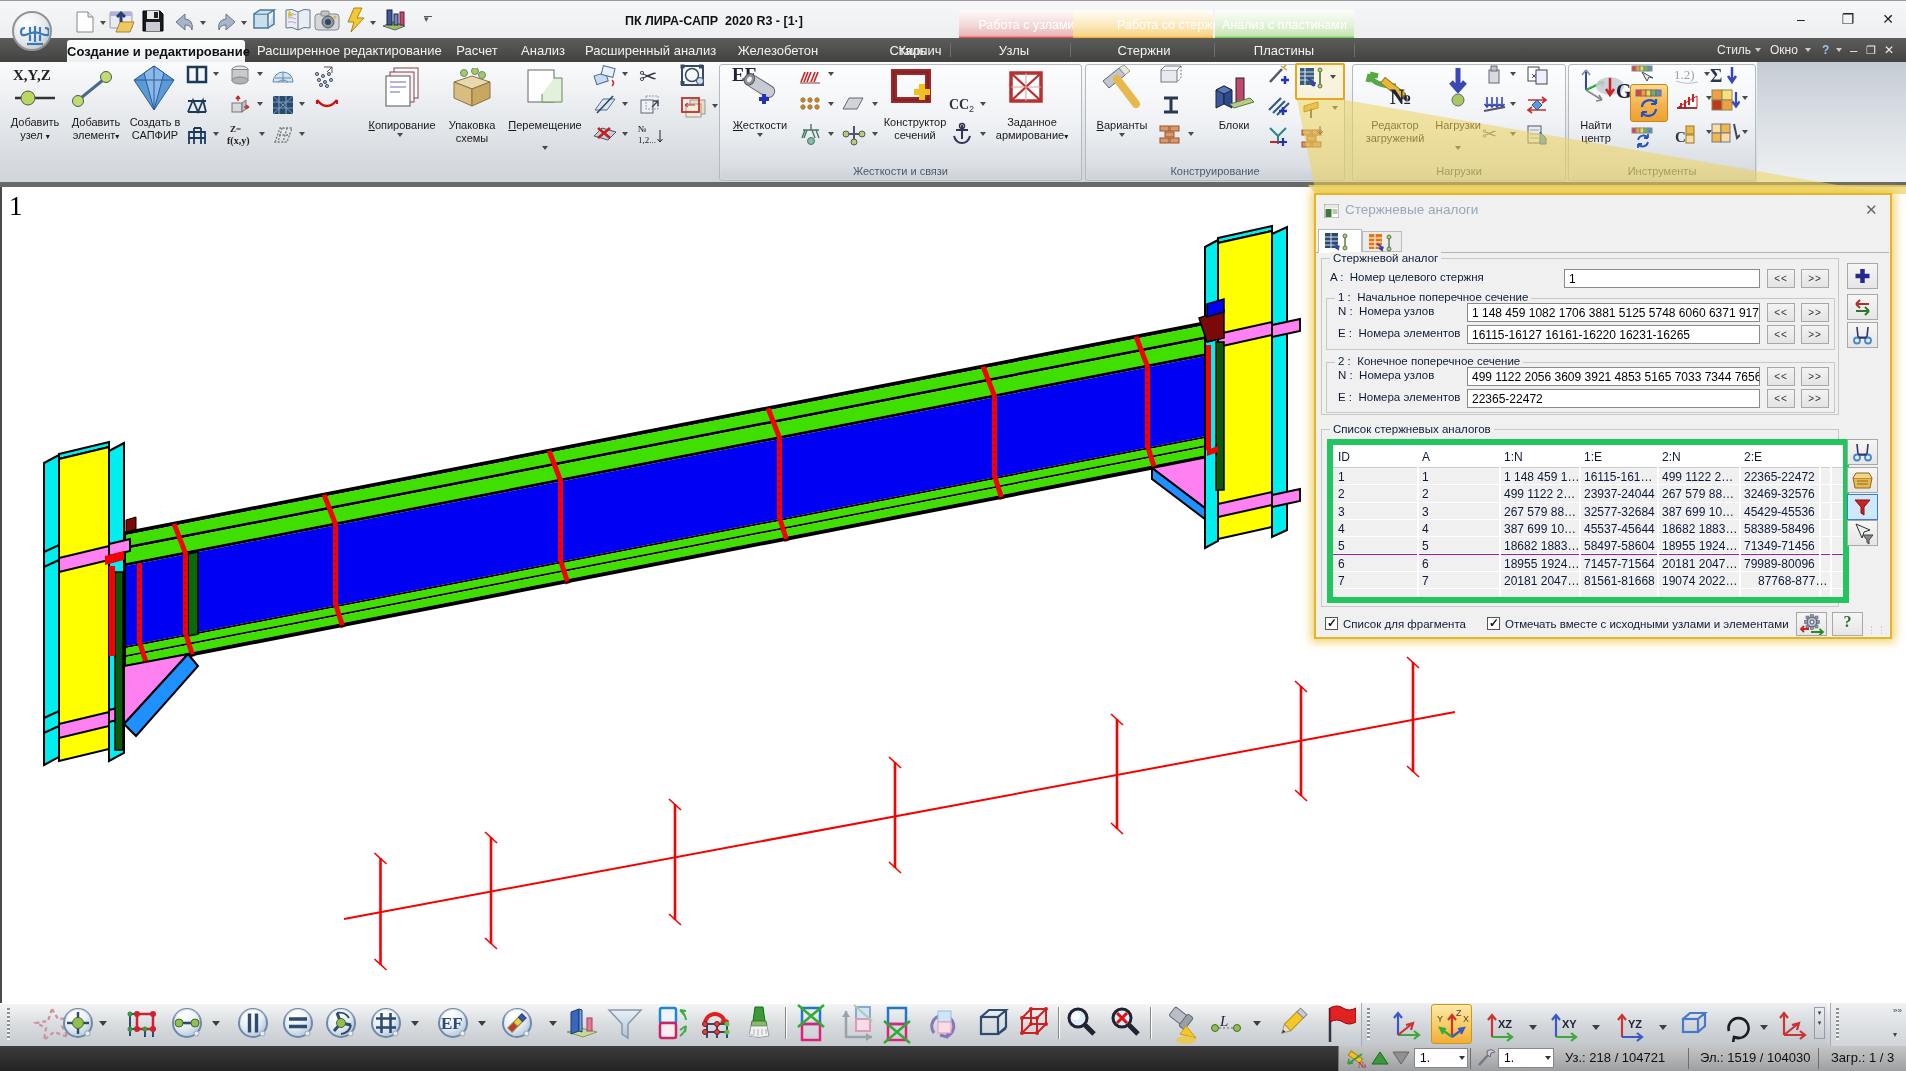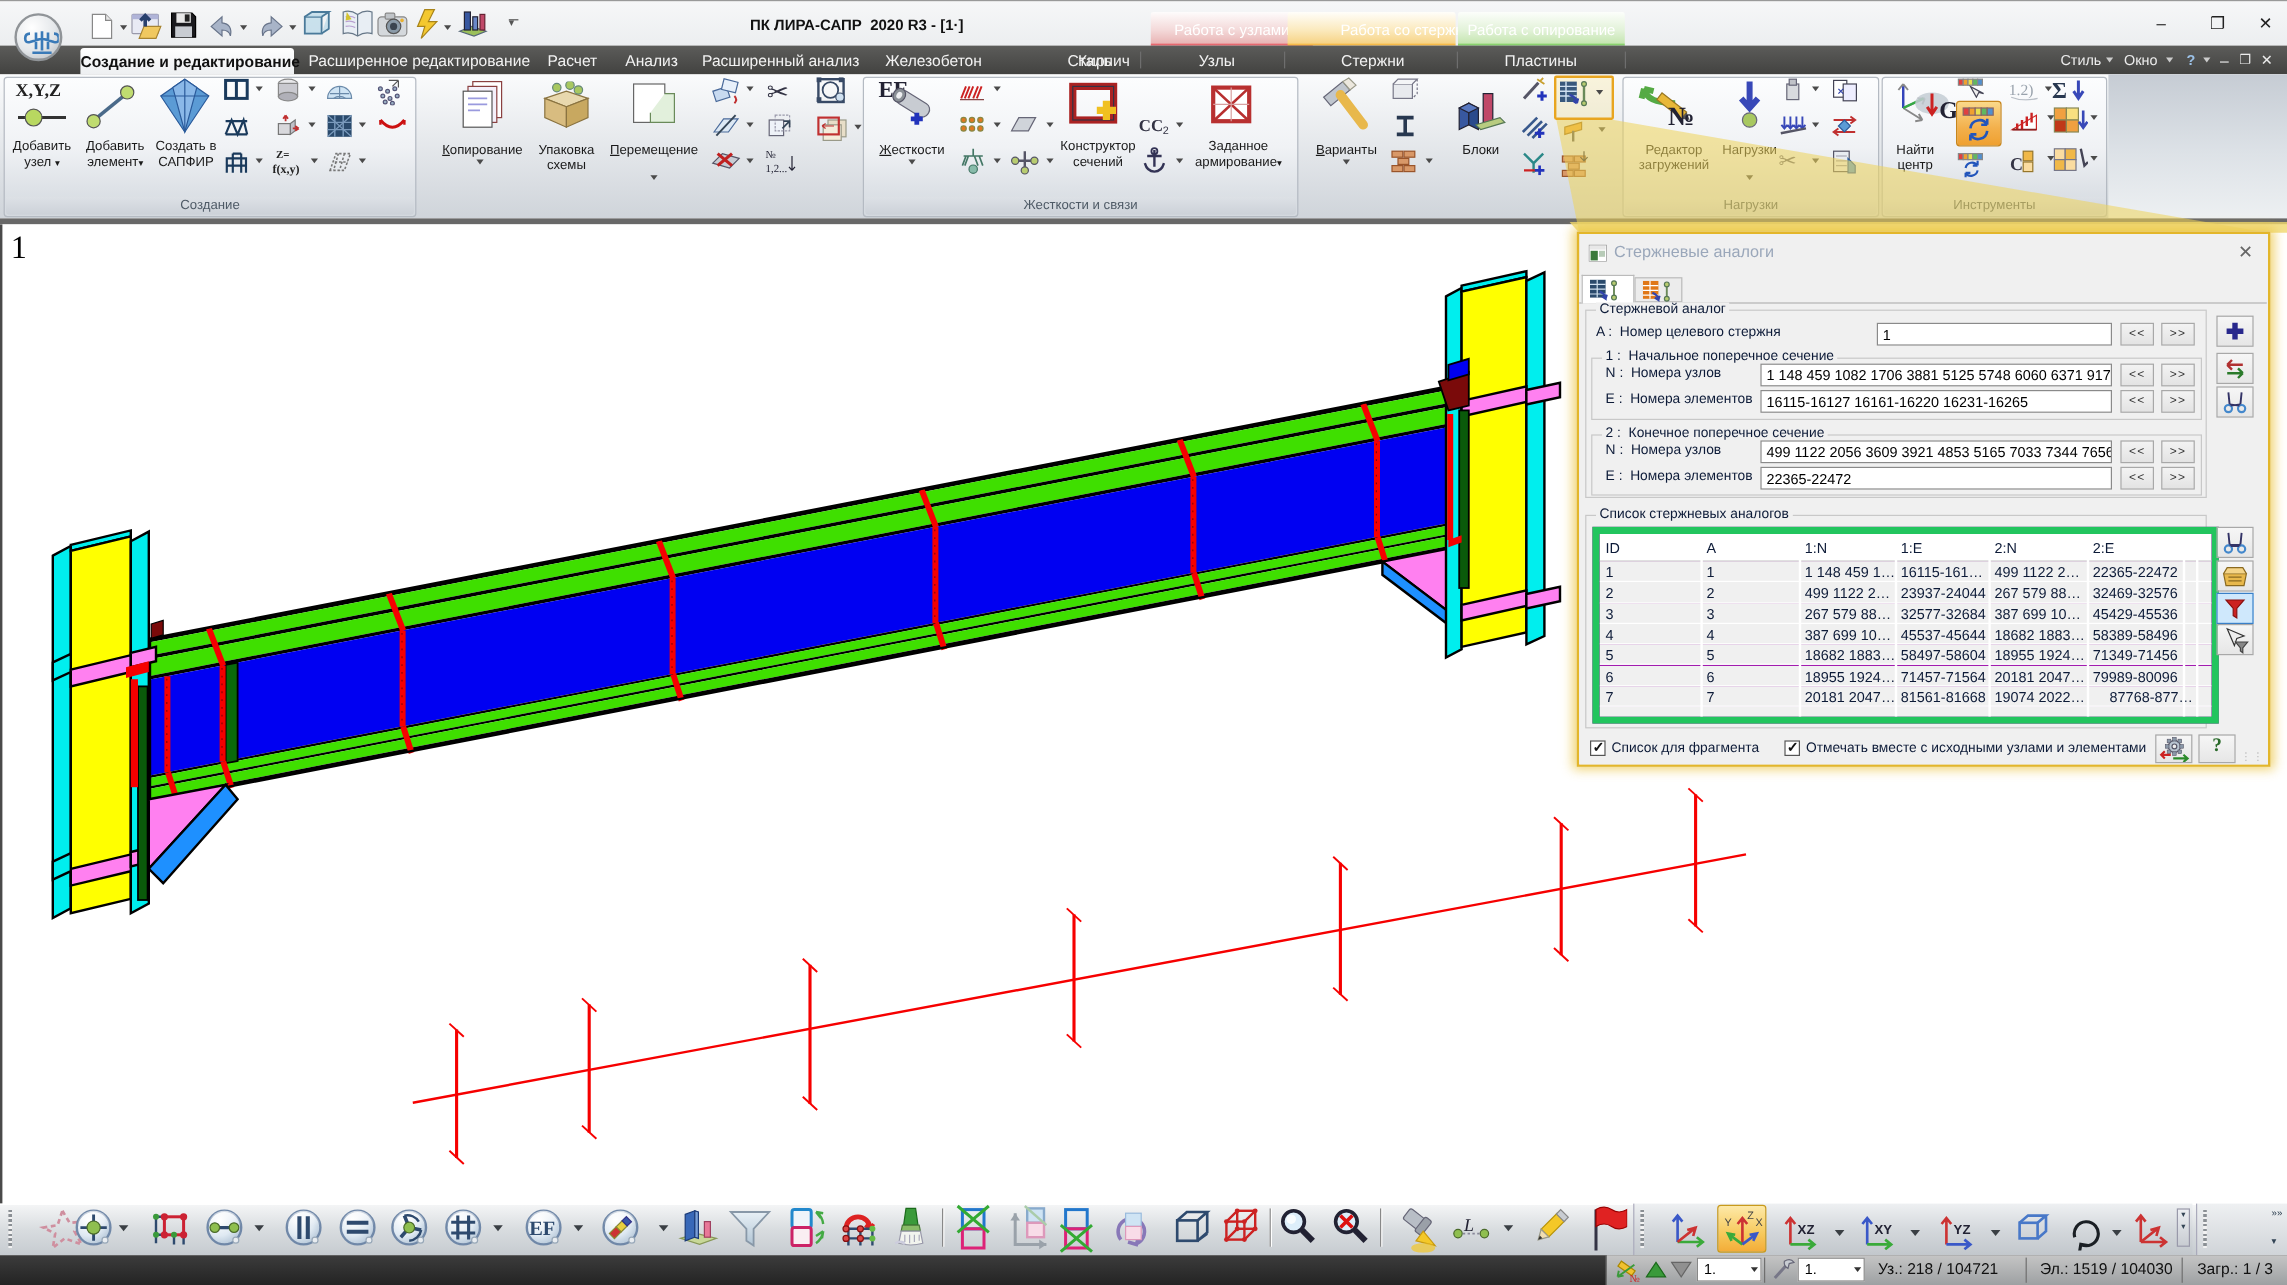--- a/index.html
+++ b/index.html
@@ -59,21 +59,21 @@
 <body>
 <div id="win">
 <div id="titlebar">
   <div id="apptitle">ПК ЛИРА-САПР&nbsp; 2020 R3 - [1·]</div>
   <div class="winbtn" style="right:90px;">–</div>
   <div class="winbtn" style="right:43px;">❐</div>
   <div class="winbtn" style="right:3px;">✕</div>
 </div>
 <div id="ctx1" class="ctx">Работа с узлами</div>
 <div id="ctx2" class="ctx">Работа со стержнями</div>
-<div id="ctx3" class="ctx">Работа с опирование</div>
+<div id="ctx3" class="ctx">Анализ с пластинами</div>
 <div id="tabrow">
   <div id="tab-active">Создание и редактирование</div>
   <div class="tab" style="left:257px;width:176px;">Расширенное редактирование</div>
   <div class="tab" style="left:448px;width:58px;">Расчет</div>
   <div class="tab" style="left:517px;width:52px;">Анализ</div>
   <div class="tab" style="left:585px;width:128px;">Расширенный анализ</div>
   <div class="tab" style="left:731px;width:94px;">Железобетон</div>
   <div class="tab" style="left:884px;width:48px;">Сталь</div>
   <div class="tab" style="left:892px;width:56px;">Кирпич</div>
   <div class="tab" style="left:962px;width:104px;">Узлы</div>
@@ -124,23 +124,20 @@
       <circle cx="22" cy="9" r="1.5" fill="#e8b030"></circle>
     </svg><svg style="position:absolute;left:344px;top:6px" width="24" height="28" viewBox="0 0 24 28">
       <path d="M10 2 L4 16 h6 l-3 10 l13 -14 h-7 l5 -10 z" fill="#f4c830" stroke="#a8841a"></path>
     </svg><div class="dd" style="left:370px;top:21px"></div><svg style="position:absolute;left:379px;top:6px" width="28" height="28" viewBox="0 0 28 28">
       <polygon points="4,20 14,16 26,20 16,24" fill="#9bc05a" stroke="#567"></polygon>
       <rect x="8" y="4" width="5" height="15" fill="#3858a0" stroke="#223"></rect>
       <rect x="15" y="8" width="4" height="11" fill="#6a88c8" stroke="#223"></rect>
       <rect x="21" y="6" width="4" height="13" fill="#c04868" stroke="#623"></rect>
     </svg><div style="position:absolute;left:424px;top:14px;color:#555;font-size:9px">▾<div style="width:8px;height:1px;background:#555;margin-top:-8px"></div></div><div class="trr" style="left:1717px">Стиль</div><div class="trv" style="left:1755px"></div><div class="trr" style="left:1770px">Окно</div><div class="trv" style="left:1805px"></div><div class="trr" style="left:1822px;color:#9cc2e8;font-weight:bold">?</div><div class="trv" style="left:1836px"></div><div class="trr" style="left:1850px;font-size:13px">–</div><div class="trr" style="left:1866px;font-size:11px">❐</div><div class="trr" style="left:1884px;font-size:12px">✕</div>
 <div id="ribbon">
-      <div class="rgroup" style="left:3px;width:344px">
-        <div class="rglabel">Создание</div>
-      </div>
       <svg class="ricon" style="left:10px;top:4px" width="50" height="44" viewBox="0 0 50 44">
         <text x="3" y="14" font-size="15" font-weight="bold" fill="#222" font-family="Liberation Serif">X,Y,Z</text>
         <line x1="5" y1="32" x2="45" y2="32" stroke="#333" stroke-width="2.5"></line>
         <circle cx="18" cy="32" r="7" fill="#b8d860" stroke="#555"></circle>
       </svg>
       <div class="bigtxt" style="left:6px;top:54px;width:58px">Добавить<br>узел <span style="font-size:8px">▾</span></div>
       <svg class="ricon" style="left:68px;top:6px" width="48" height="40" viewBox="0 0 48 40">
         <line x1="8" y1="34" x2="40" y2="8" stroke="#4a6a8a" stroke-width="3"></line>
         <circle cx="10" cy="33" r="5.5" fill="#c0dc70" stroke="#555"></circle>
         <circle cx="38" cy="9" r="5.5" fill="#c0dc70" stroke="#555"></circle>
@@ -346,20 +343,23 @@
         <circle cx="12" cy="4" r="2.5" fill="none" stroke="#335" stroke-width="1.5"></circle>
       </svg>
       <div class="dd" style="left:980px;top:40px"></div>
       <div class="dd" style="left:980px;top:70px"></div>
       <svg class="ricon" style="left:1004px;top:2px" width="44" height="46" viewBox="0 0 44 46">
         <rect x="7" y="9" width="30" height="28" fill="#fff" stroke="#b83030" stroke-width="3.5"></rect>
         <path d="M7 9 L37 37 M37 9 L7 37" stroke="#b83030" stroke-width="2.2"></path>
         <path d="M7 23 h30 M22 9 v28" stroke="#d8a0a0" stroke-width="1"></path>
       </svg>
       <div class="bigtxt" style="left:986px;top:54px;width:92px">Заданное<br>армирование<span style="font-size:8px">▾</span></div>
+      <div class="rgroup" style="left:1085px;width:260px">
+        <div class="rglabel">Конструирование</div>
+      </div>
       <svg class="ricon" style="left:1098px;top:2px" width="52" height="46" viewBox="0 0 52 46">
         <polygon points="5,17 21,4 27,11 11,24" fill="#c0c6ce" stroke="#667"></polygon>
         <polygon points="21,4 27,11 32,7 26,1" fill="#ece8de" stroke="#998"></polygon>
         <line x1="19" y1="15" x2="38" y2="40" stroke="#e8b84c" stroke-width="8" stroke-linecap="round"></line>
         <line x1="19" y1="15" x2="38" y2="40" stroke="#96762a" stroke-width="8" stroke-linecap="round" fill="none" opacity="0"></line>
       </svg>
       <div class="bigtxt" style="left:1090px;top:57px;width:64px"><u>В</u>арианты</div>
       <div class="dd" style="left:1119px;top:71px"></div>
       <svg class="ricon" style="left:1158px;top:2px" width="26" height="22" viewBox="0 0 26 22">
         <rect x="3" y="6" width="16" height="12" fill="#e8eaee" stroke="#778"></rect>

